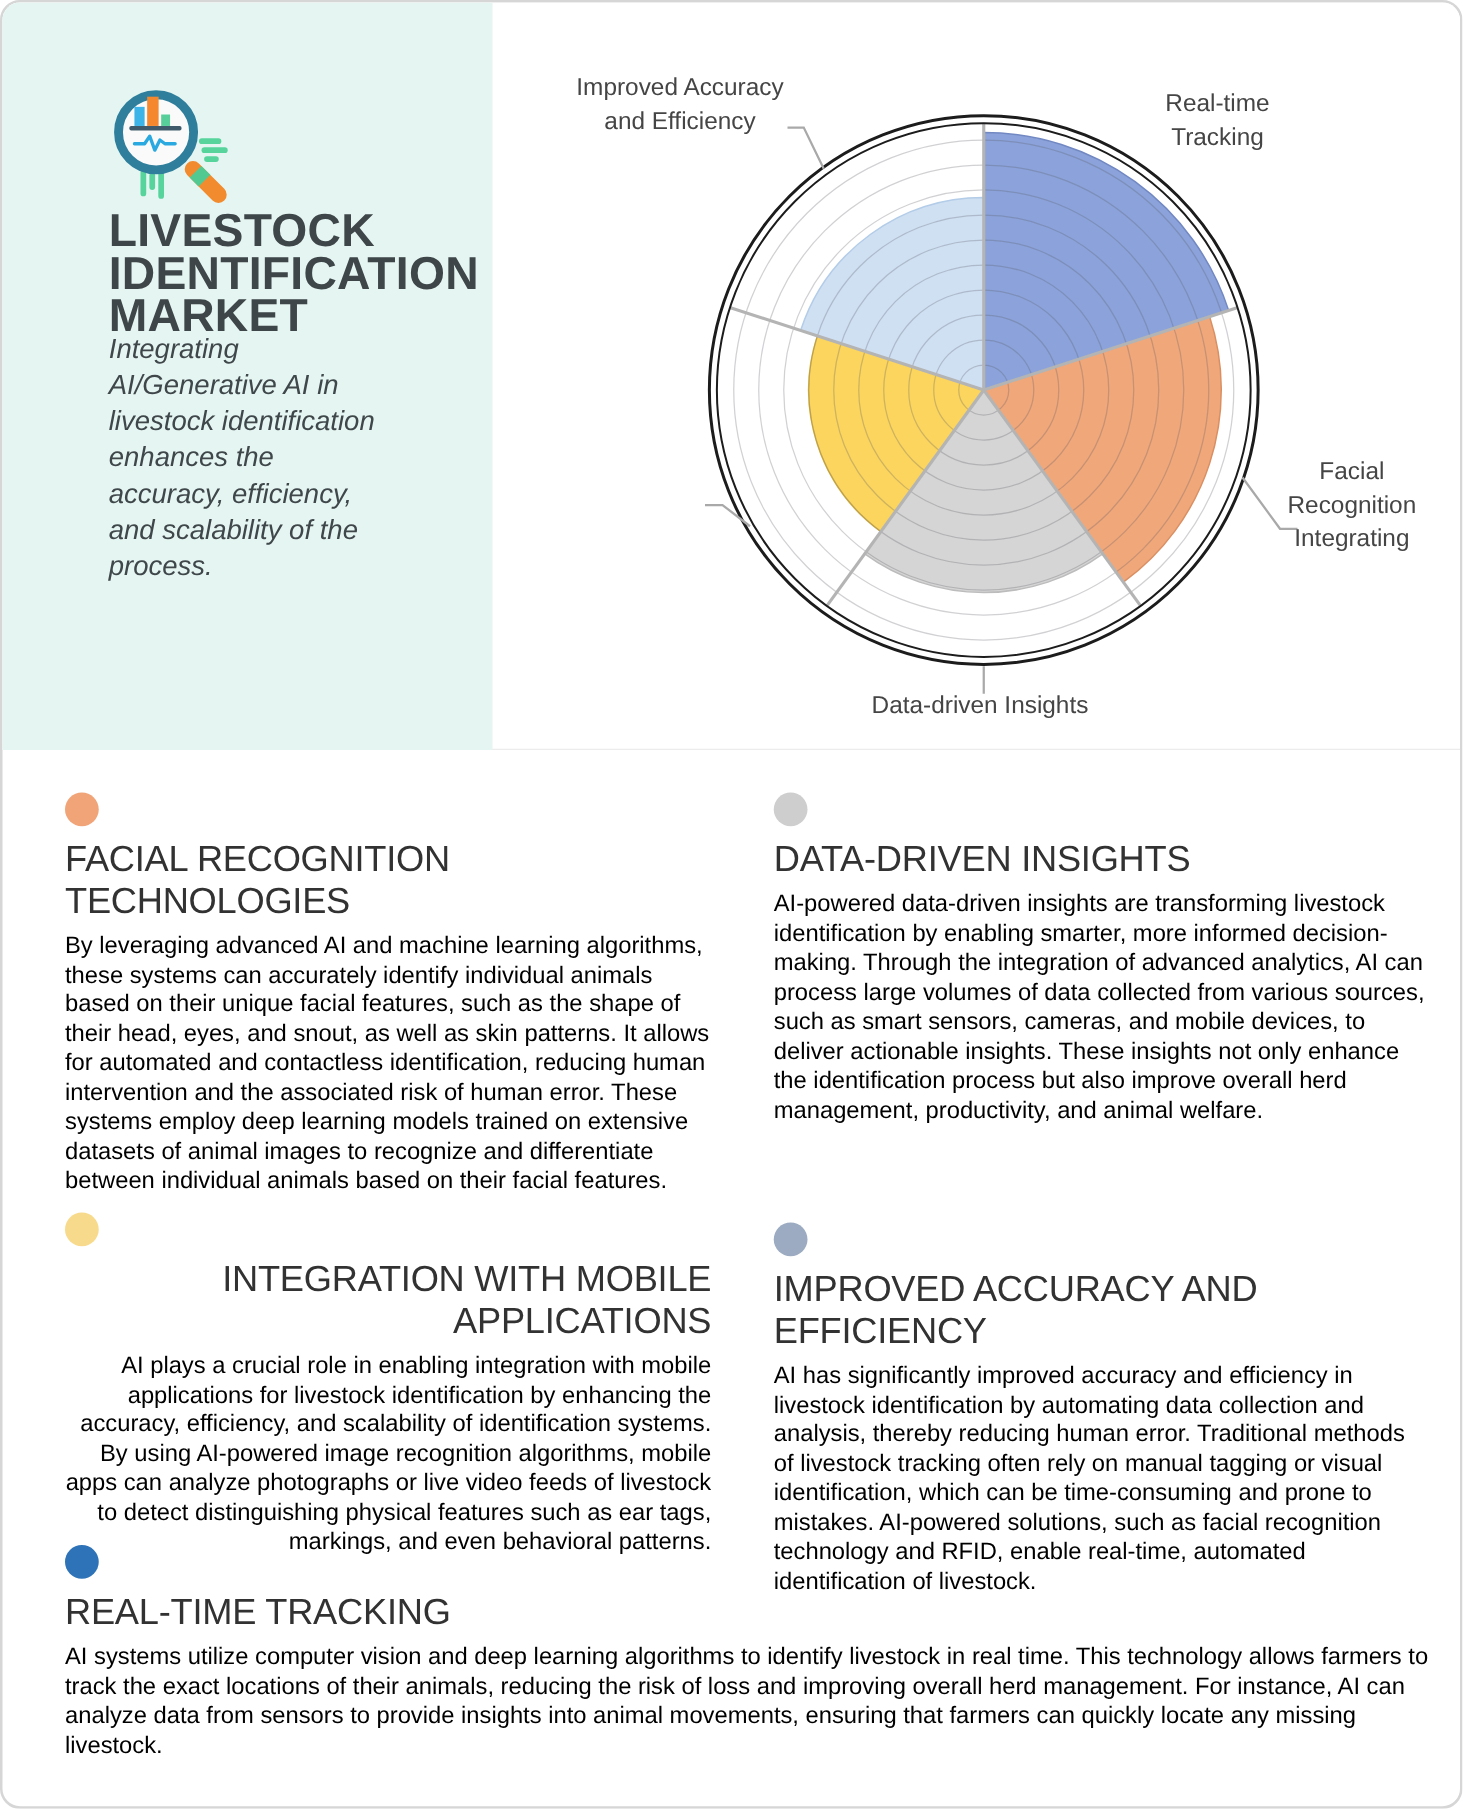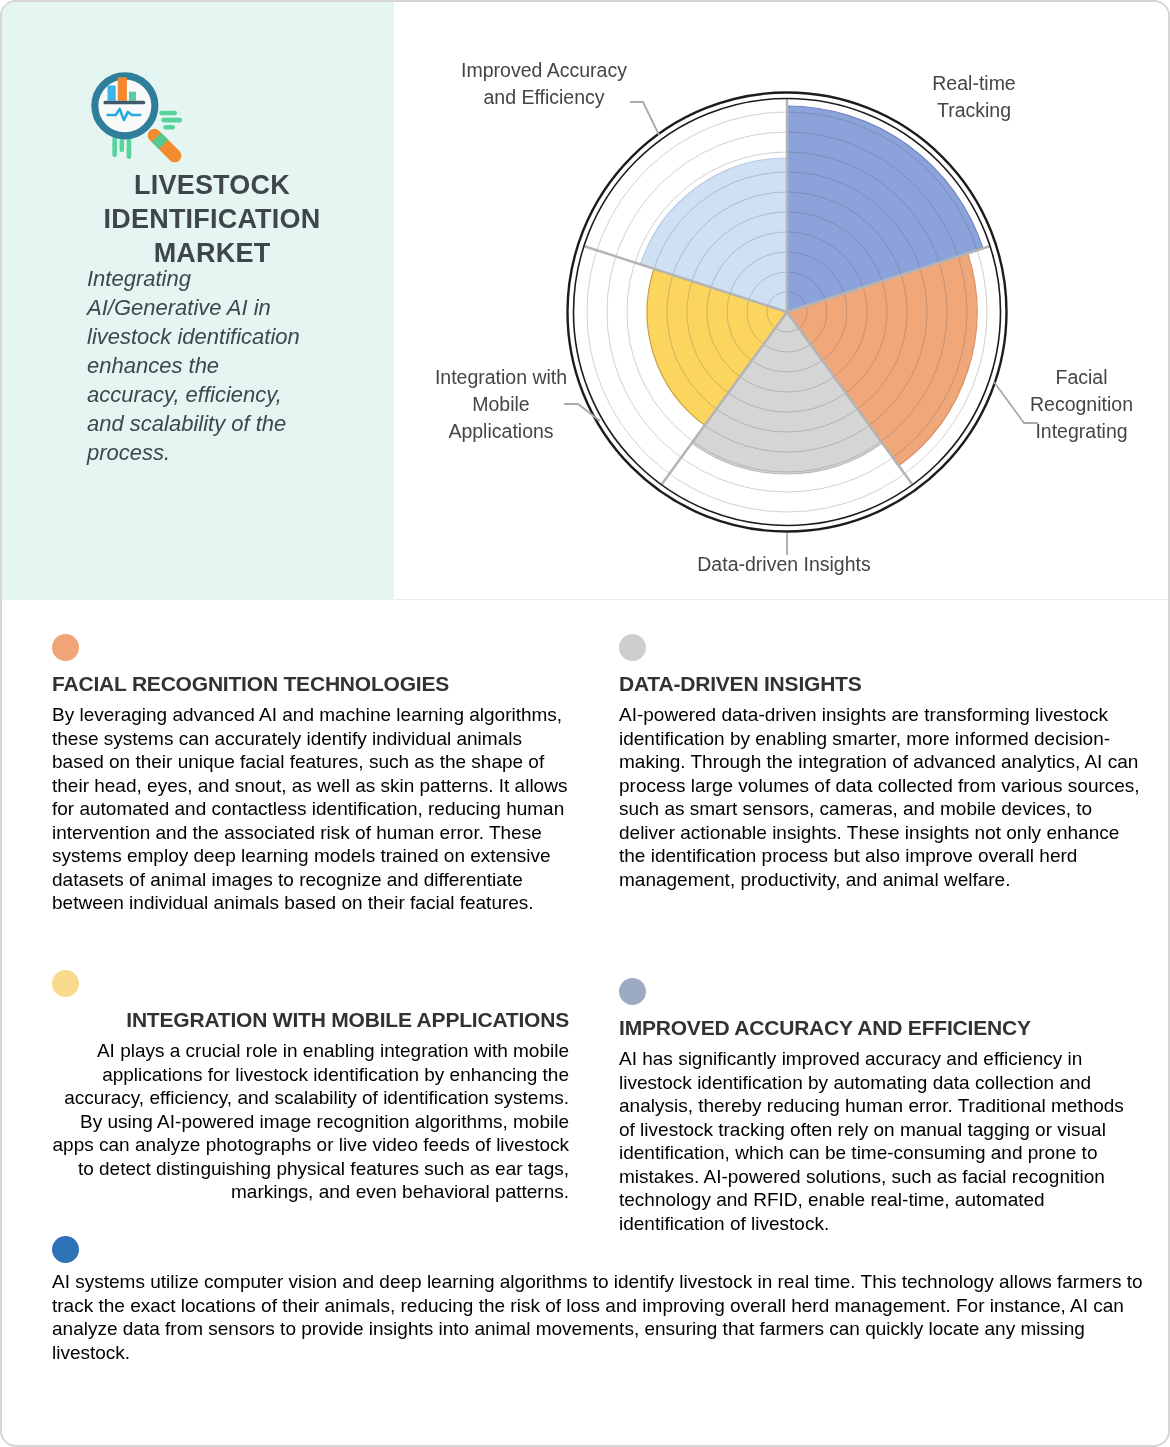--- a/index.html
+++ b/index.html
@@ -7,21 +7,21 @@
   body { font-family:"Liberation Sans","DejaVu Sans",sans-serif; color:#454545; }
   .canvas { position:relative; width:1170px; height:1447px; background:#fff;
             border:2px solid #d6d6d6; border-radius:16px; overflow:hidden; }
 
   
   .top-band { position:absolute; left:0; top:0; width:1170px; height:598px;
               border-bottom:1px solid #ececec; background:#fff; }
   .brand-panel { position:absolute; left:0; top:0; width:392px; height:598px; background:#e5f5f1; }
   .brand-icon { position:absolute; left:75px; top:56px; width:112px; height:112px; }
   .brand-title { position:absolute; left:85px; top:166px; width:250px;
-                 font-size:27px; line-height:34px; font-weight:bold; color:#3e464a; letter-spacing:.2px;text-align:center; }
+                 font-size:37px; line-height:34px; font-weight:bold; color:#3e464a; letter-spacing:.2px; }
   .brand-subtitle { position:absolute; left:85px; top:262px; width:228px;
                     font-size:22px; line-height:29px; color:#3f474b;font-style:italic; }
 
   .chart-panel { position:absolute; left:392px; top:0; width:778px; height:598px; }
   #chart-svg { position:absolute; left:3px; top:0; }
 
   .chart-label { position:absolute; text-align:center; font-size:19.5px; line-height:27px; color:#454545; }
   .lbl-improved   { left:35px;  top:55px;  width:230px; }
   .lbl-realtime   { left:485px; top:68px;  width:190px; }
   .lbl-integration{ left:12px;  top:362px; width:190px; }
@@ -30,21 +30,21 @@
   .chart-label span { display:block; }
 
   
   .section { position:absolute; }
   .sec-facial      { left:50px;  top:632px;  width:517px; }
   .sec-data        { left:617px; top:632px;  width:522px; }
   .sec-integration { left:50px;  top:968px;  width:517px;text-align:right; }
   .sec-improved    { left:617px; top:976px;  width:524px; }
   .sec-realtime    { left:50px;  top:1234px; width:1092px; }
   .dot { width:27px; height:27px; border-radius:50%; }
-  .section-title { margin-top:11px; font-size:21px; font-weight:bold; color:#323232; letter-spacing:-.2px; }
+  .section-title { margin-top:11px; font-size:29px; font-weight:normal; color:#323232; letter-spacing:-.2px; }
   .section-body  { margin-top:7px; font-size:19px; line-height:23.5px; color:#000000; }
 </style>
 </head>
 <body>
 
 <div class="canvas">
 
   <div class="top-band">
 
     <div class="brand-panel">
@@ -109,25 +109,20 @@
         </svg>
 
       <div class="chart-label lbl-realtime">
         <span>Real-time</span>
         <span>Tracking</span>
       </div>
       <div class="chart-label lbl-improved">
         <span>Improved Accuracy</span>
         <span>and Efficiency</span>
       </div>
-      <div class="chart-label lbl-integration">
-        <span>Integration with</span>
-        <span>Mobile</span>
-        <span>Applications</span>
-      </div>
       <div class="chart-label lbl-facial">
         <span>Facial</span>
         <span>Recognition</span>
         <span>Integrating</span>
       </div>
       <div class="chart-label lbl-data">
         <span>Data-driven Insights</span>
       </div>
     </div>
   </div>
@@ -151,16 +146,17 @@
   </div>
 
   <div class="section sec-improved">
     <div class="dot" style="background: rgb(156, 171, 193);"></div>
     <div class="section-title">IMPROVED ACCURACY AND EFFICIENCY</div>
     <div class="section-body">AI has significantly improved accuracy and efficiency in livestock identification by automating data collection and analysis, thereby reducing human error. Traditional methods of livestock tracking often rely on manual tagging or visual identification, which can be time-consuming and prone to mistakes. AI-powered solutions, such as facial recognition technology and RFID, enable real-time, automated identification of livestock.</div>
   </div>
 
   <div class="section sec-realtime">
     <div class="dot" style="background: rgb(46, 115, 183);"></div>
+    <div class="section-title">REAL-TIME TRACKING</div>
     <div class="section-body">AI systems utilize computer vision and deep learning algorithms to identify livestock in real time. This technology allows farmers to track the exact locations of their animals, reducing the risk of loss and improving overall herd management. For instance, AI can analyze data from sensors to provide insights into animal movements, ensuring that farmers can quickly locate any missing livestock.</div>
   </div>
 
 </div>
 
 </body></html>

